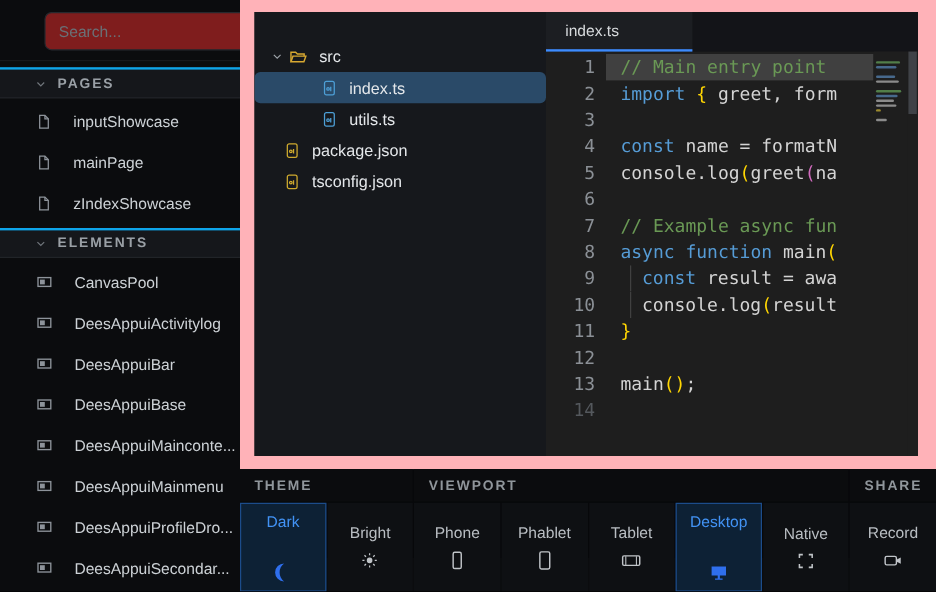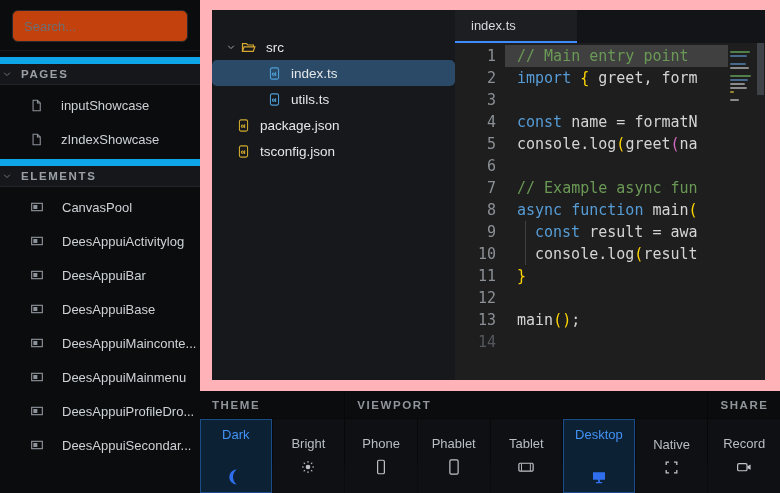--- a/index.html
+++ b/index.html
@@ -5,28 +5,28 @@
   * { margin:0; padding:0; box-sizing:border-box; }
   html,body { background:#000; }
   .app {
     width:780px; height:493px; display:flex; overflow:hidden;
     font-family:"Liberation Sans", sans-serif; background:#0b0c0e; position:relative;
   }
   
   .sidebar { width:200px; height:493px; background:#0b0c0e; flex-shrink:0; overflow:hidden; display:flex; flex-direction:column; }
   .search-wrap { padding:10px 12px 8px 12px; border-bottom:1px solid #17191d; }
   .search-input {
-    width:100%; height:32px; background:#c2410c; border:1px solid #27292e; border-radius:6px;
-    color:#c9ced3; font-size:13px; padding:0 11px; outline:none; font-family:"Liberation Sans", sans-serif;
+    width:100%; height:32px; background:#7f1d1d; border:1px solid #27292e; border-radius:6px;
+    color:#c9ced3; font-size:13px; padding:0 11px; outline:none; font-family:"Liberation Sans", sans-serif;margin-left:25px;
   }
   .search-input::placeholder { color:#6a7076; }
   .sb-sep { height:6px; }
   .section-header {
-    height:28px; background:#15171b; border-top:7px solid #0ea5e9; border-bottom:1px solid #212428;
-    display:flex; align-items:center; padding-left:2px; gap:9px; color:#9aa0a6;
+    height:28px; background:#15171b; border-top:2px solid #0ea5e9; border-bottom:1px solid #212428;
+    display:flex; align-items:center; padding-left:29px; gap:9px; color:#9aa0a6;
     font-size:11.5px; font-weight:700; letter-spacing:1.6px;
   }
   .section-header .chev { color:#70767c; display:flex; }
   .sb-items { padding:3px 0; }
   .sb-item { height:34px; display:flex; align-items:center; padding-left:29px; gap:17px; color:#cdd2d6; font-size:13px; cursor:pointer; white-space:nowrap; }
   .sb-item .ic { color:#8d939a; display:flex; flex-shrink:0; }
   
   .main { width:580px; display:flex; flex-direction:column; }
   .preview { height:391px; background:#ffb2b8; padding:10px 15px 11px 12px; }
   .demo { width:100%; height:100%; display:flex; background:#1e1e1e; overflow:hidden; }
@@ -113,20 +113,29 @@
           </span>
         <span>inputShowcase</span>
       </div>
       <div class="sb-item">
         <span class="ic">
             <svg width="15" height="15" viewBox="0 0 24 24" fill="none" stroke="currentColor" stroke-width="1.7">
               <path d="M6.5 3.5h7l4.5 4.5v12.5H6.5z"></path>
               <path d="M13.5 3.5v4.5H18"></path>
             </svg>
           </span>
+        <span>mainPage</span>
+      </div>
+      <div class="sb-item">
+        <span class="ic">
+            <svg width="15" height="15" viewBox="0 0 24 24" fill="none" stroke="currentColor" stroke-width="1.7">
+              <path d="M6.5 3.5h7l4.5 4.5v12.5H6.5z"></path>
+              <path d="M13.5 3.5v4.5H18"></path>
+            </svg>
+          </span>
         <span>zIndexShowcase</span>
       </div>
     </div>
 
     <div class="section-header">
       <span class="chev">
         <svg width="10" height="10" viewBox="0 0 16 16">
             <path d="M3.5 6l4.5 4.5L12.5 6" fill="none" stroke="currentColor" stroke-width="1.6"></path>
           </svg>
       </span>

